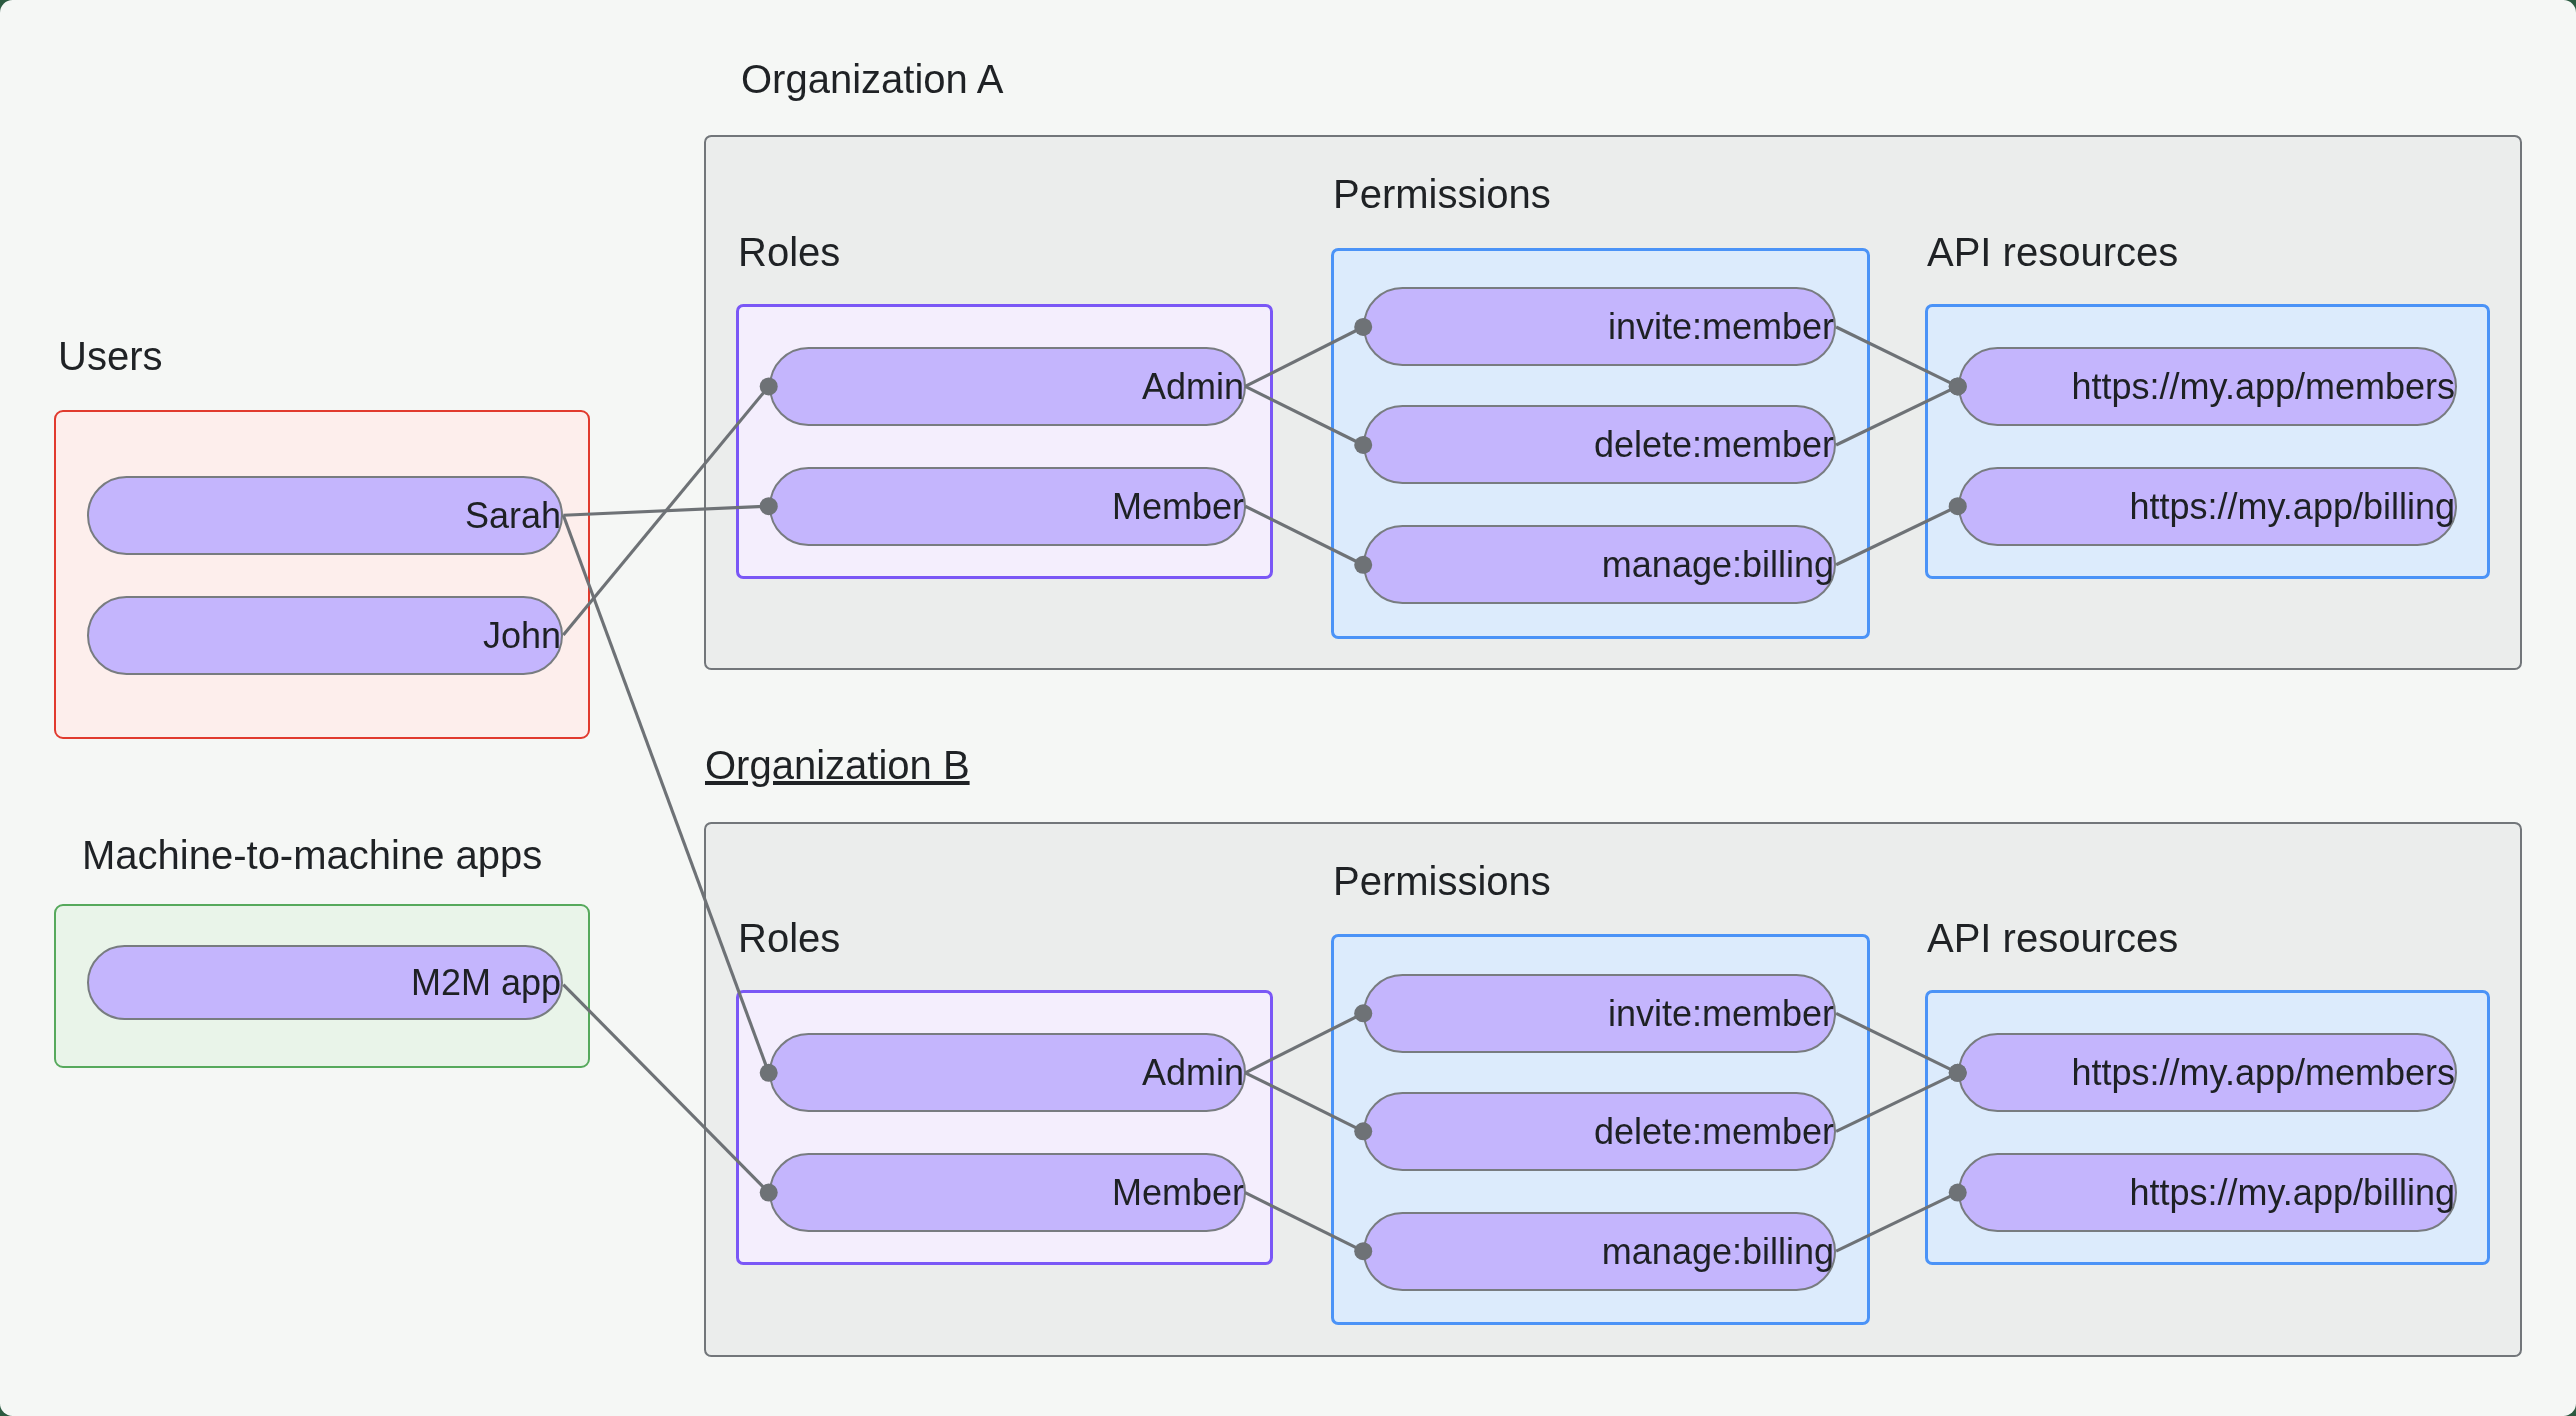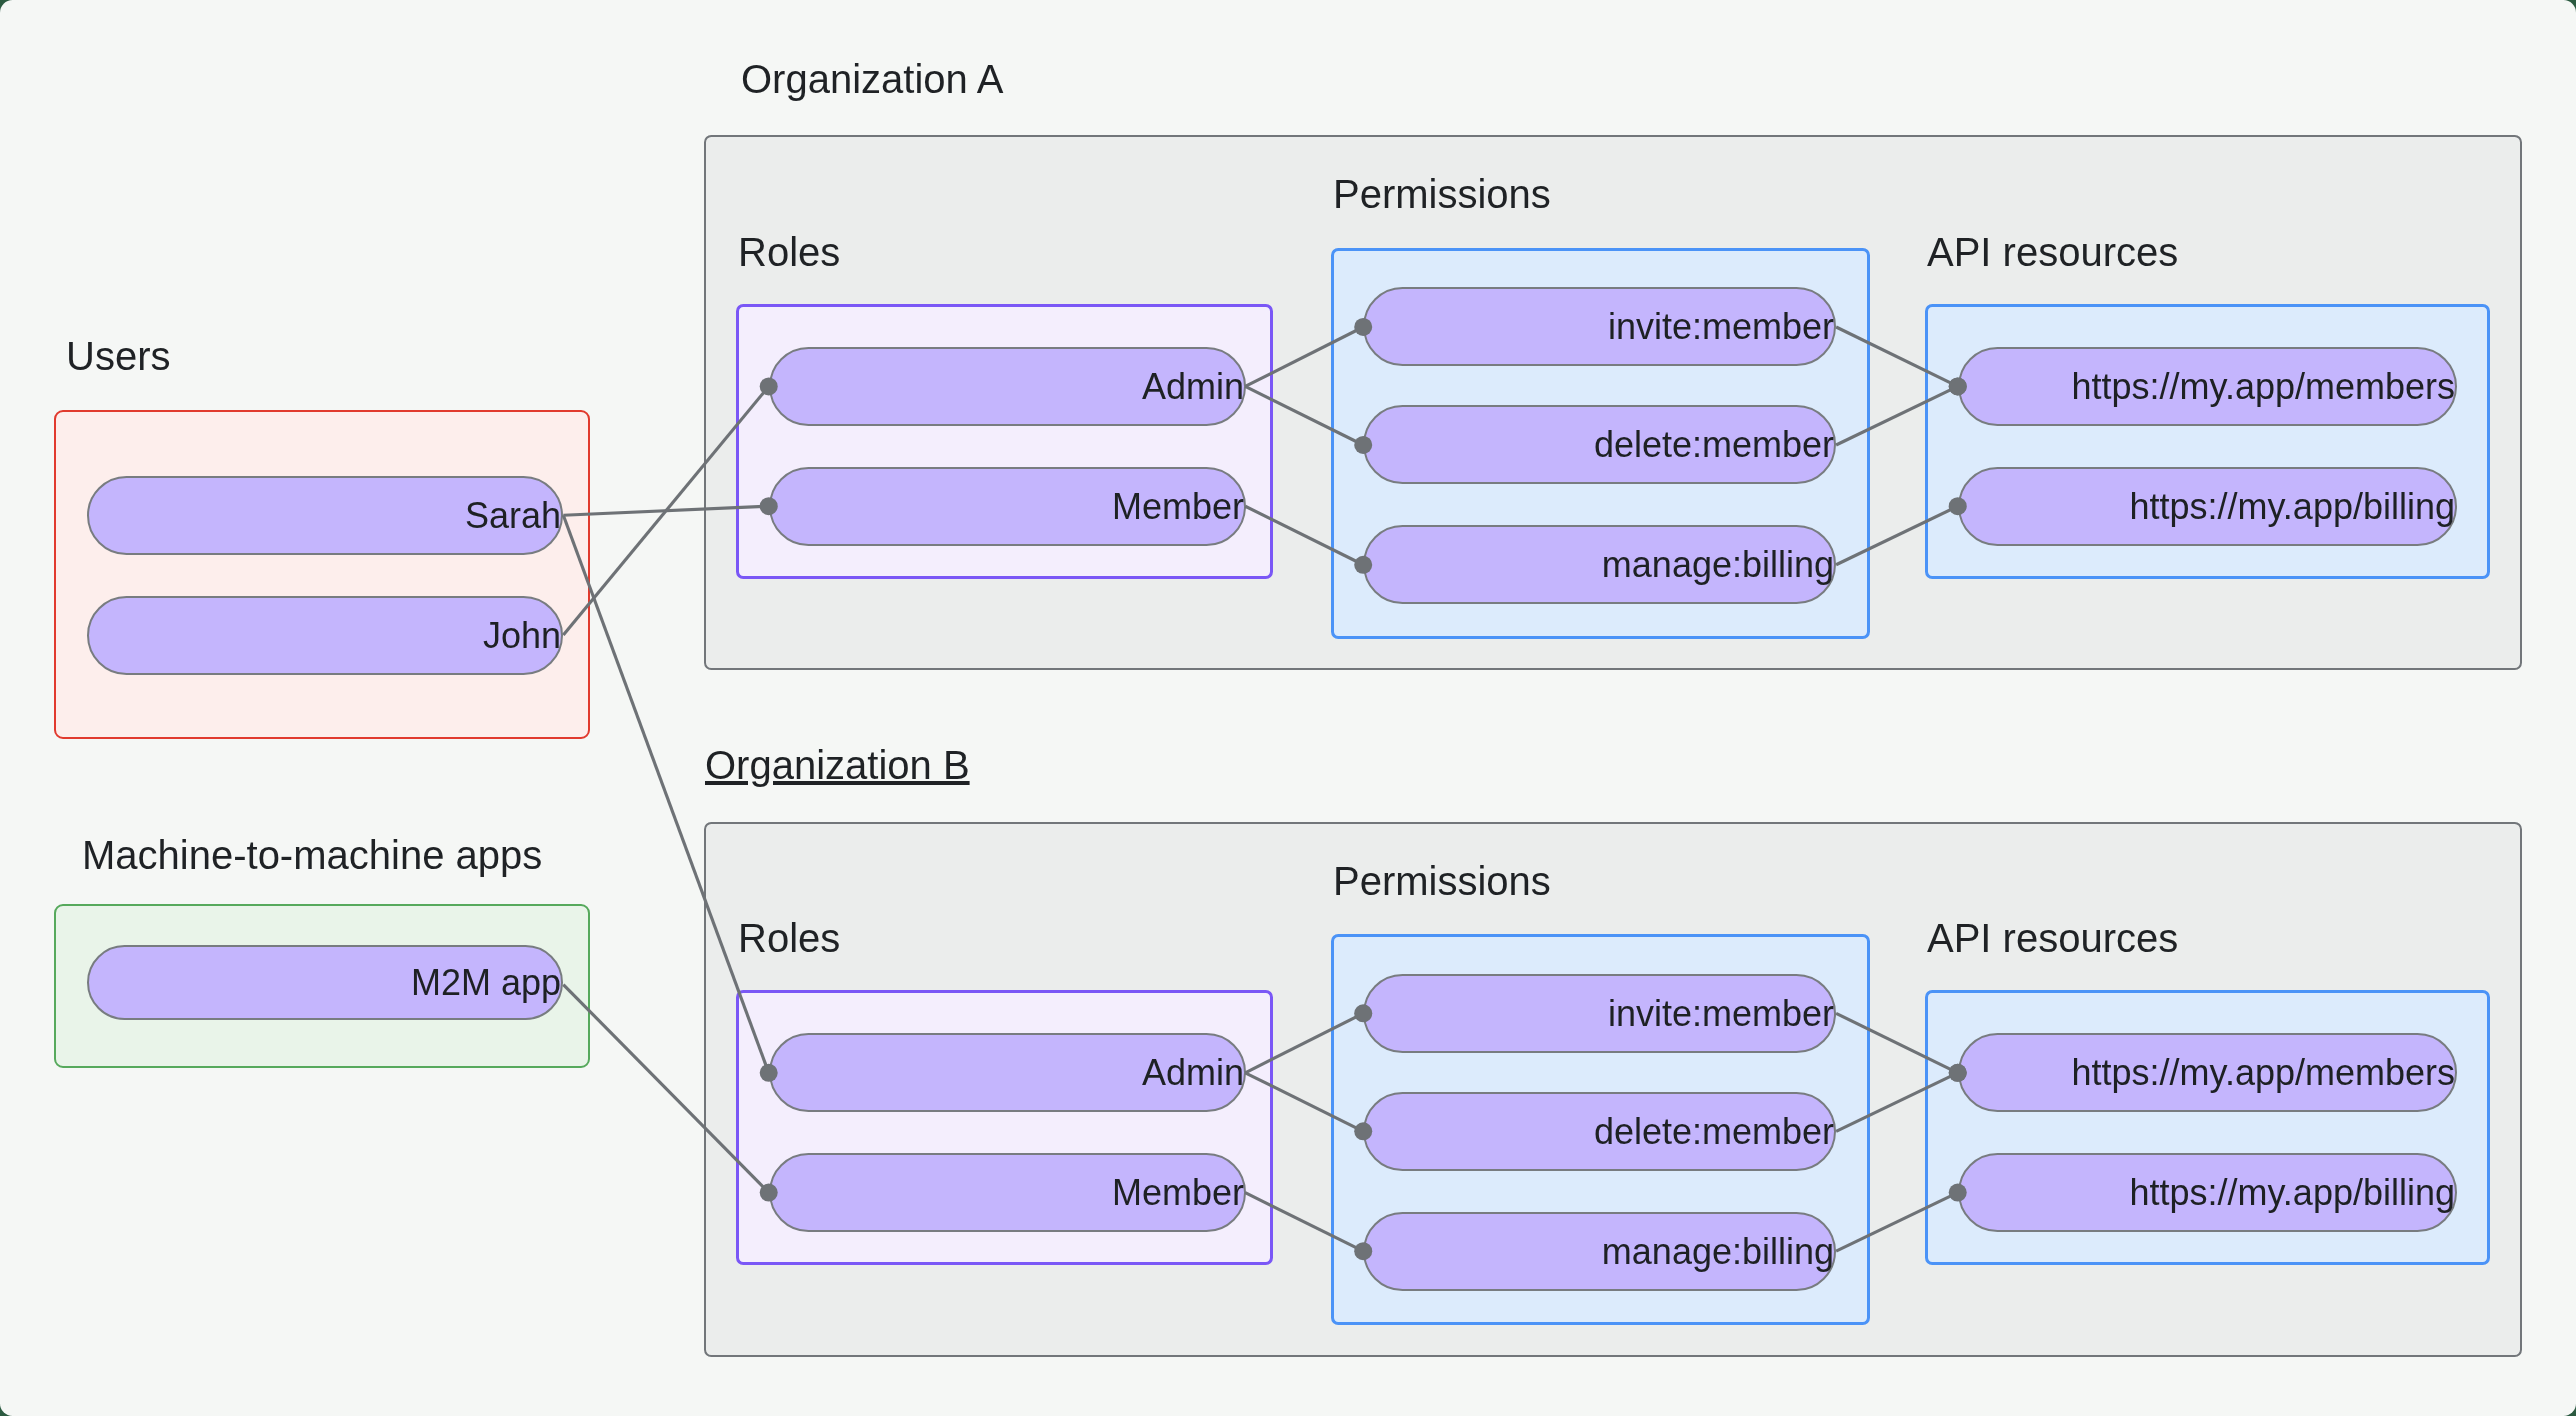--- a/index.html
+++ b/index.html
@@ -14,21 +14,21 @@
   .node{position:absolute;box-sizing:border-box;z-index:3;background:#c4b5fd;border:2.7px solid #787c80;
         border-radius:40px;display:flex;align-items:center;justify-content:flex-end;
         font-size:36px;color:#1e2124;white-space:nowrap;}
   #edges{position:absolute;left:0;top:0;z-index:5;pointer-events:none;}
 </style>
 </head>
 <body>
 
 <div id="canvas">
 
-  <div class="section-label" style="left:58px;top:335px;margin-left:8px;">Users</div>
+  <div class="section-label" style="left:58px;top:335px;">Users</div>
   <div class="group-box users-box" style="left:54px;top:410px;width:536px;height:329px;"></div>
   <div class="node" style="left:87px;top:476px;width:476px;height:79px;">
     <span>Sarah</span>
   </div>
   <div class="node" style="left:87px;top:596px;width:476px;height:79px;">
     <span>John</span>
   </div>
 
   <div class="section-label" style="left:58px;top:834px;margin-left:24px;">Machine-to-machine apps</div>
   <div class="group-box m2m-box" style="left:54px;top:904px;width:536px;height:164px;"></div>

